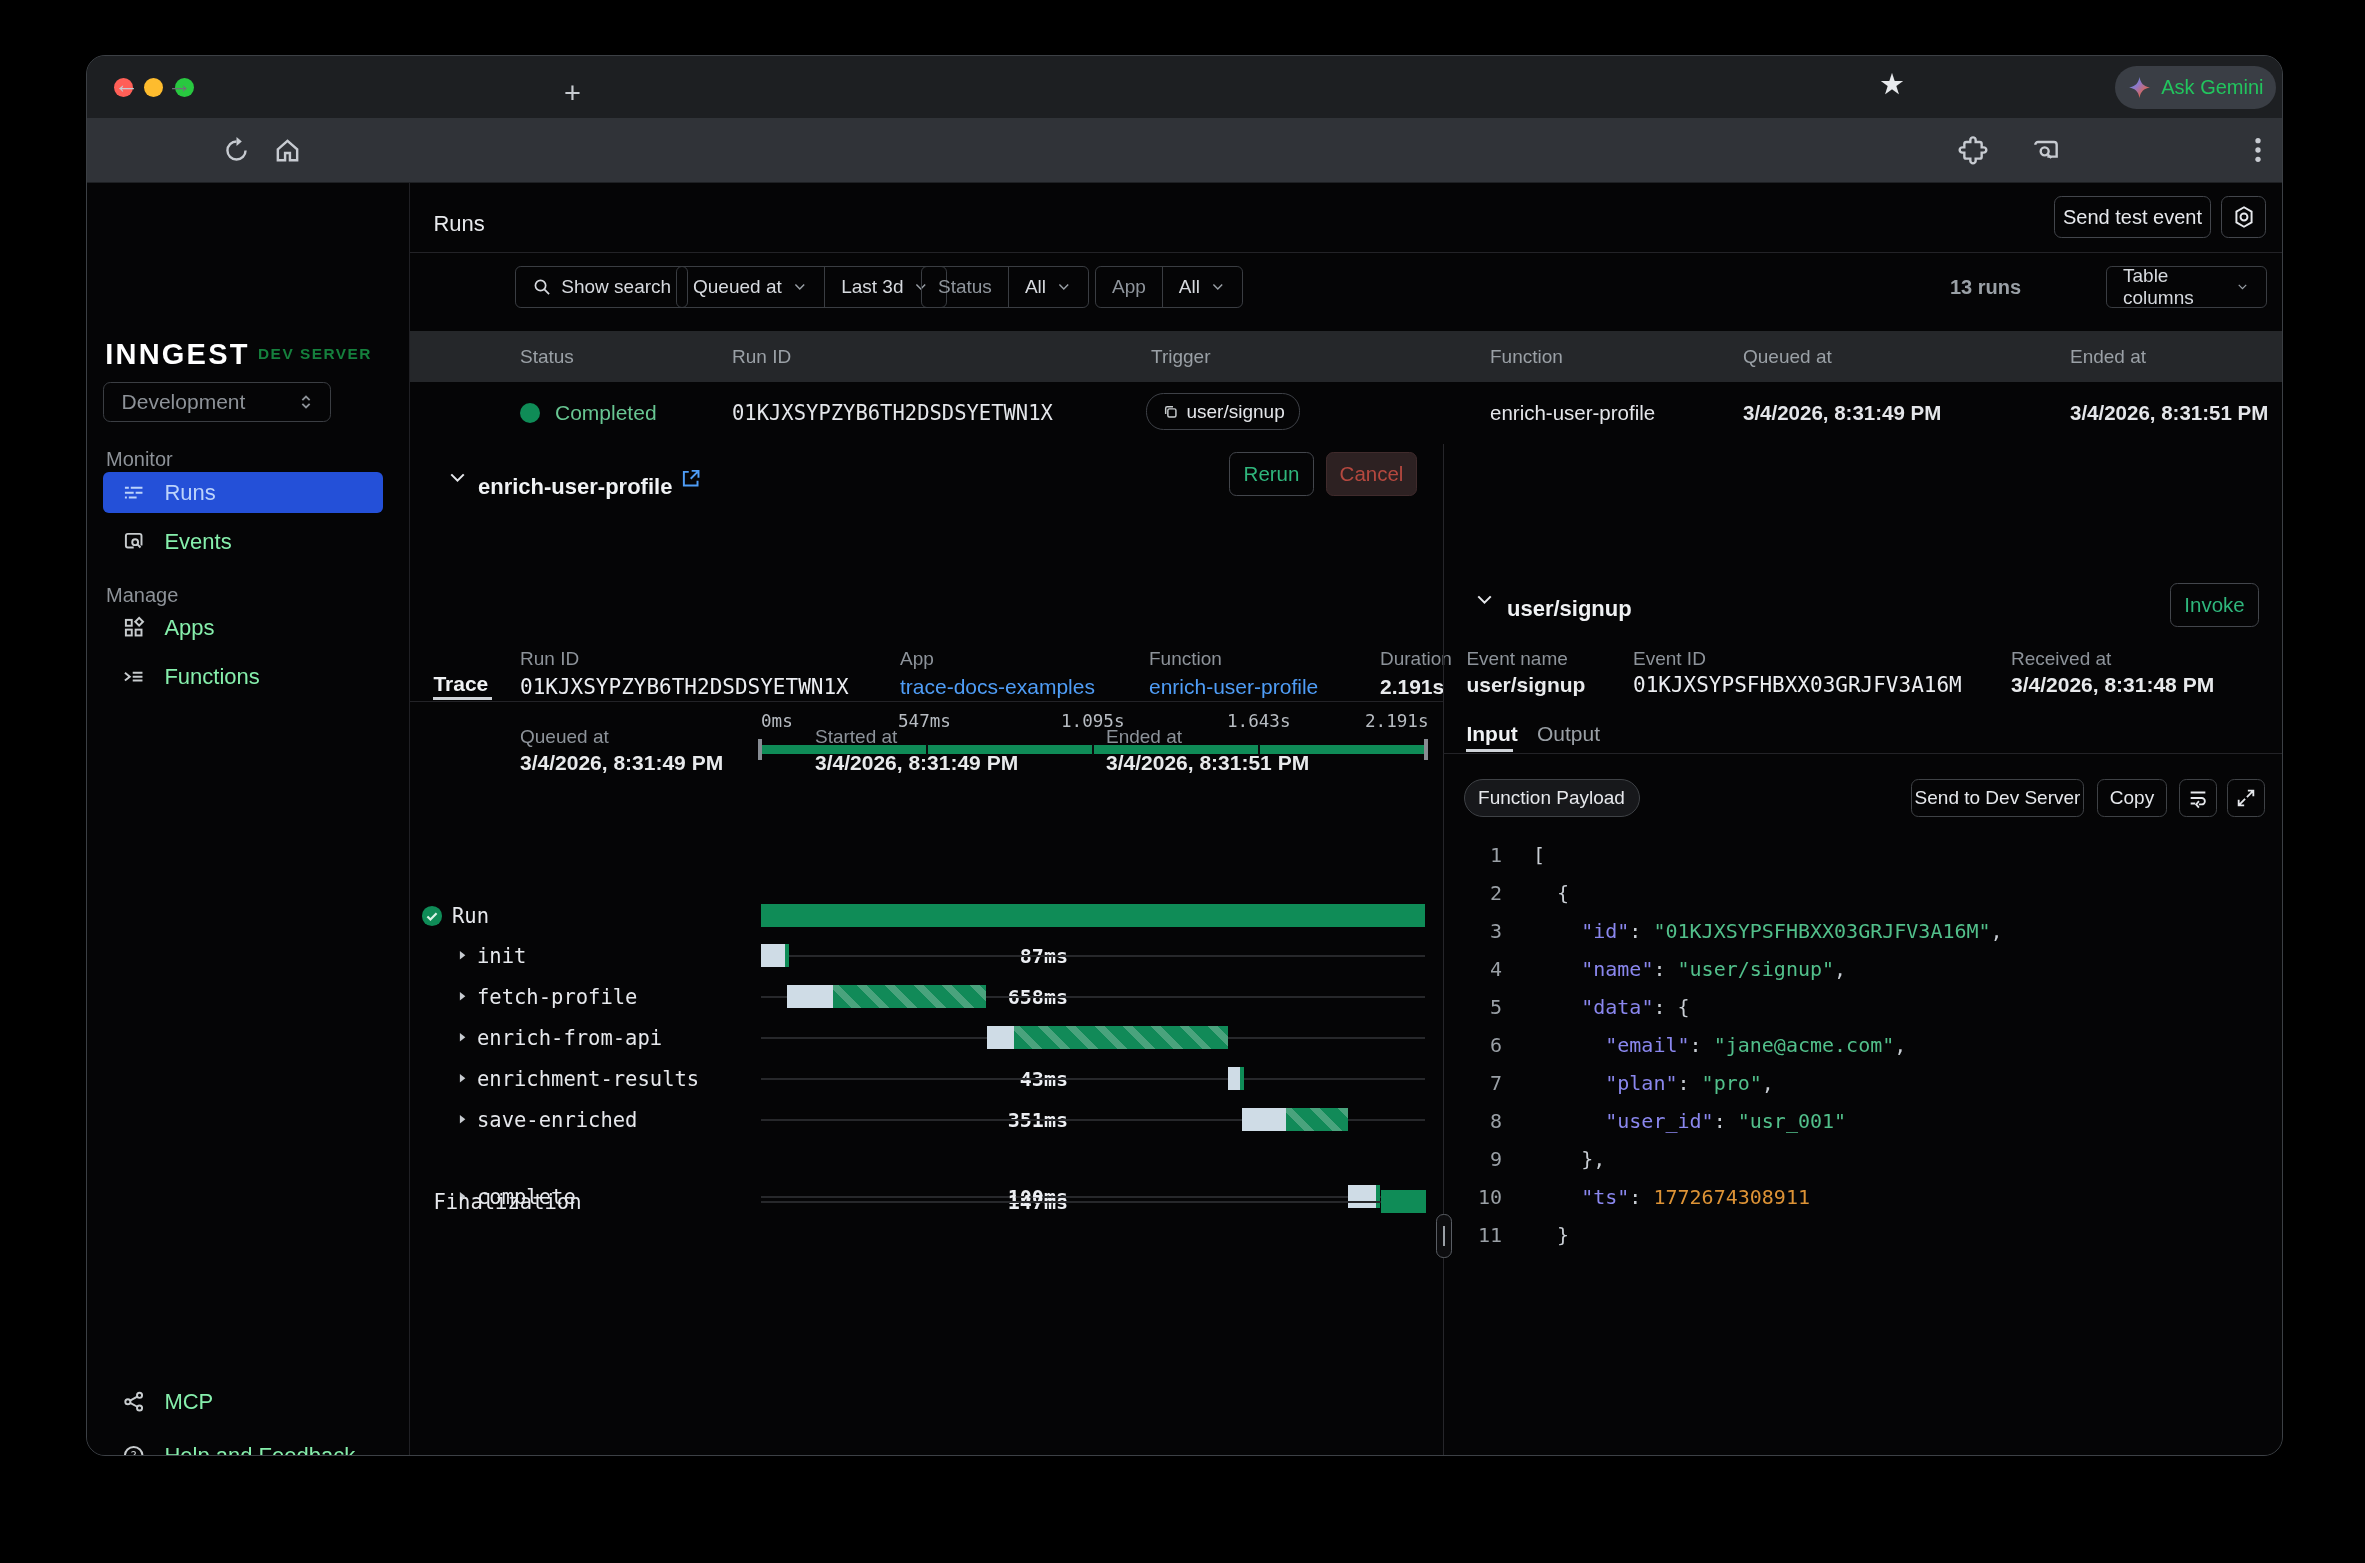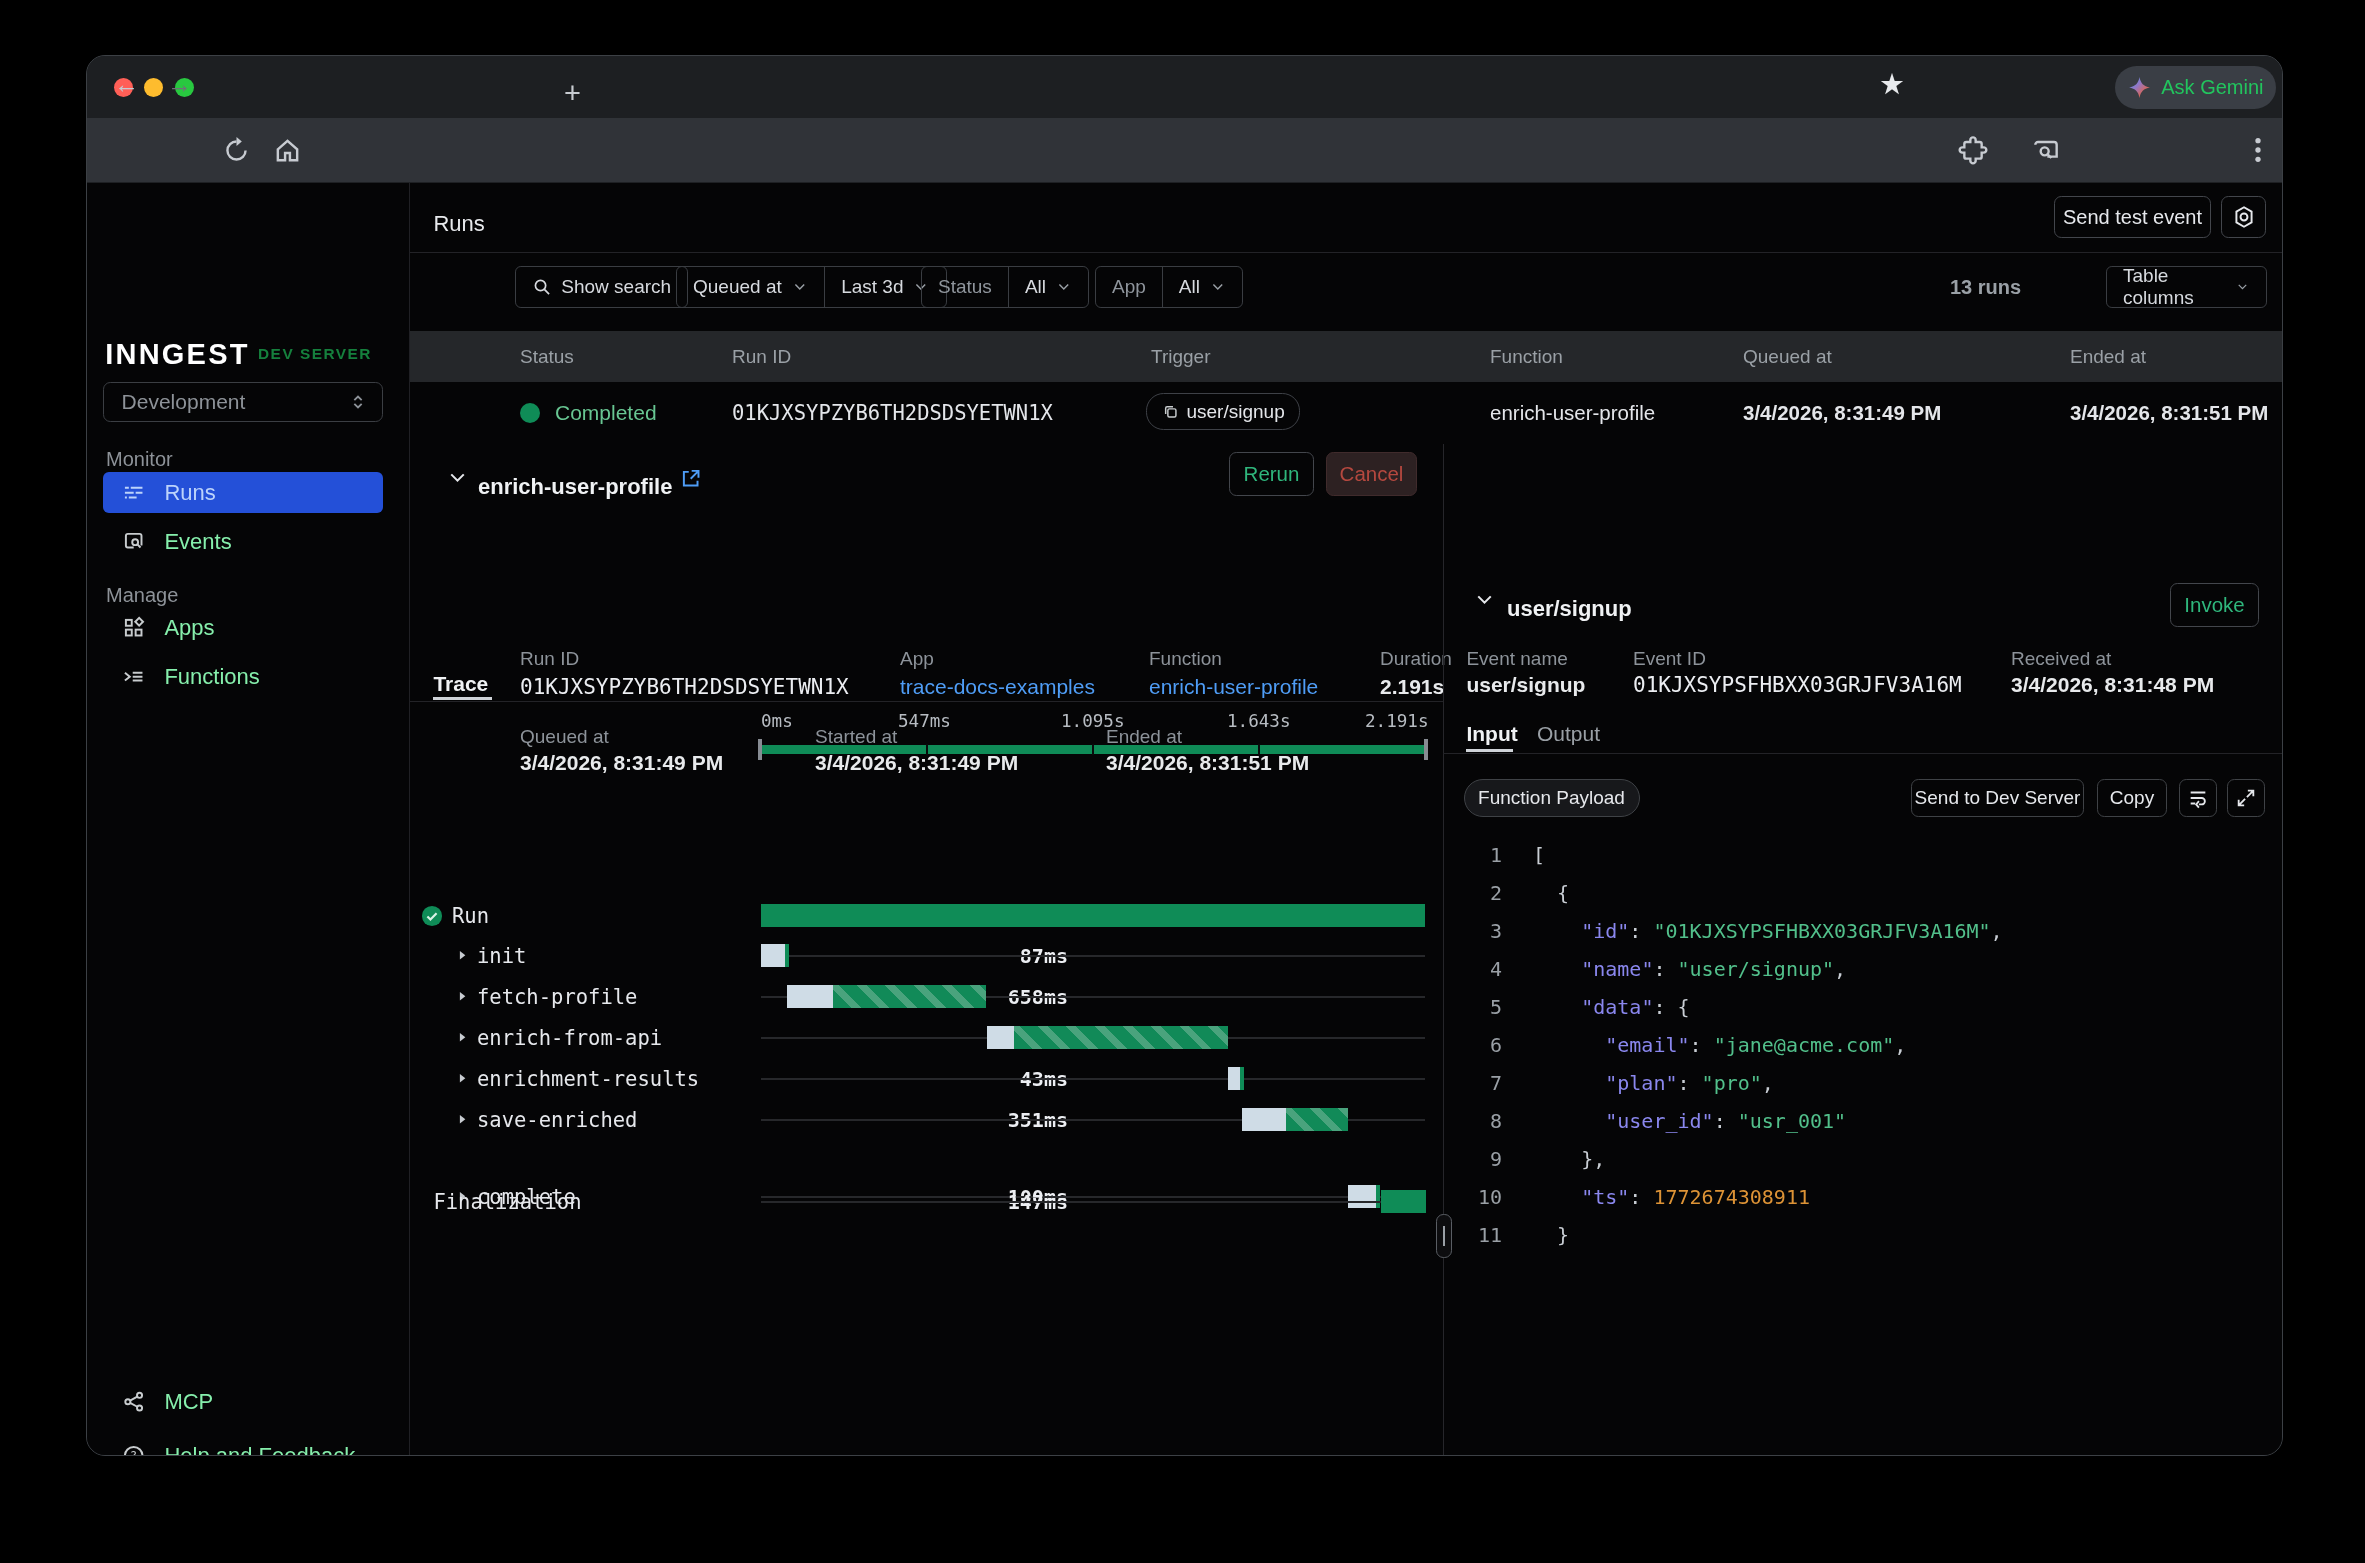--- a/index.html
+++ b/index.html
@@ -27,21 +27,21 @@
   #profile-pill{position:absolute;left:2009px;top:69px;width:113px;height:51px;background:#3a4a66;
     border-radius:25.6px;display:flex;align-items:center;gap:8.8px;}
   #avatar{width:38px;height:38px;border-radius:50%;margin-left:6.6px;
     background:radial-gradient(circle at 50% 32%,#cdbBA6 0 28%,#6b8fa0 30% 62%,#3a5463 63%);}
   #profile-pill span{color:#e8eaed;font-size:20.5px;}
   
   #app{position:absolute;left:0;top:127px;width:100%;height:1274px;background:#050506;}
   #sidebar{position:absolute;left:0;top:0;width:323px;height:100%;border-right:0.7px solid #202024;box-sizing:border-box;}
   #logo{position:absolute;left:18.3px;top:155px;color:#fff;font-size:29px;font-weight:700;letter-spacing:2.2px;}
   #logo-badge{position:absolute;left:171px;top:162px;color:#15803d;font-size:15.4px;font-weight:700;letter-spacing:1.5px;text-align:right;}
-  #env-select{position:absolute;left:16px;top:199px;width:280px;height:40px;border:0.7px solid #3b3e43;
+  #env-select{position:absolute;left:16px;top:199px;width:228px;height:40px;border:0.7px solid #3b3e43;
     border-radius:7.3px;display:flex;align-items:center;box-sizing:border-box;}
   #env-select span{color:#8d9298;font-size:21px;margin-left:17.6px;}
   .side-section{position:absolute;left:19px;color:#8d9298;font-size:20px;}
   .side-item{position:absolute;left:16px;width:280px;height:41px;border-radius:5.9px;display:flex;align-items:center;gap:19px;}
   .side-item .lbl{font-size:22px;color:#86efac;}
   .side-item.active{background:#2450d8;}
   .side-item.active .lbl{color:#bcd3fb;}
   .side-item svg{margin-left:19px;}
   
   #main{position:absolute;left:323px;top:0;width:1874px;height:100%;}

